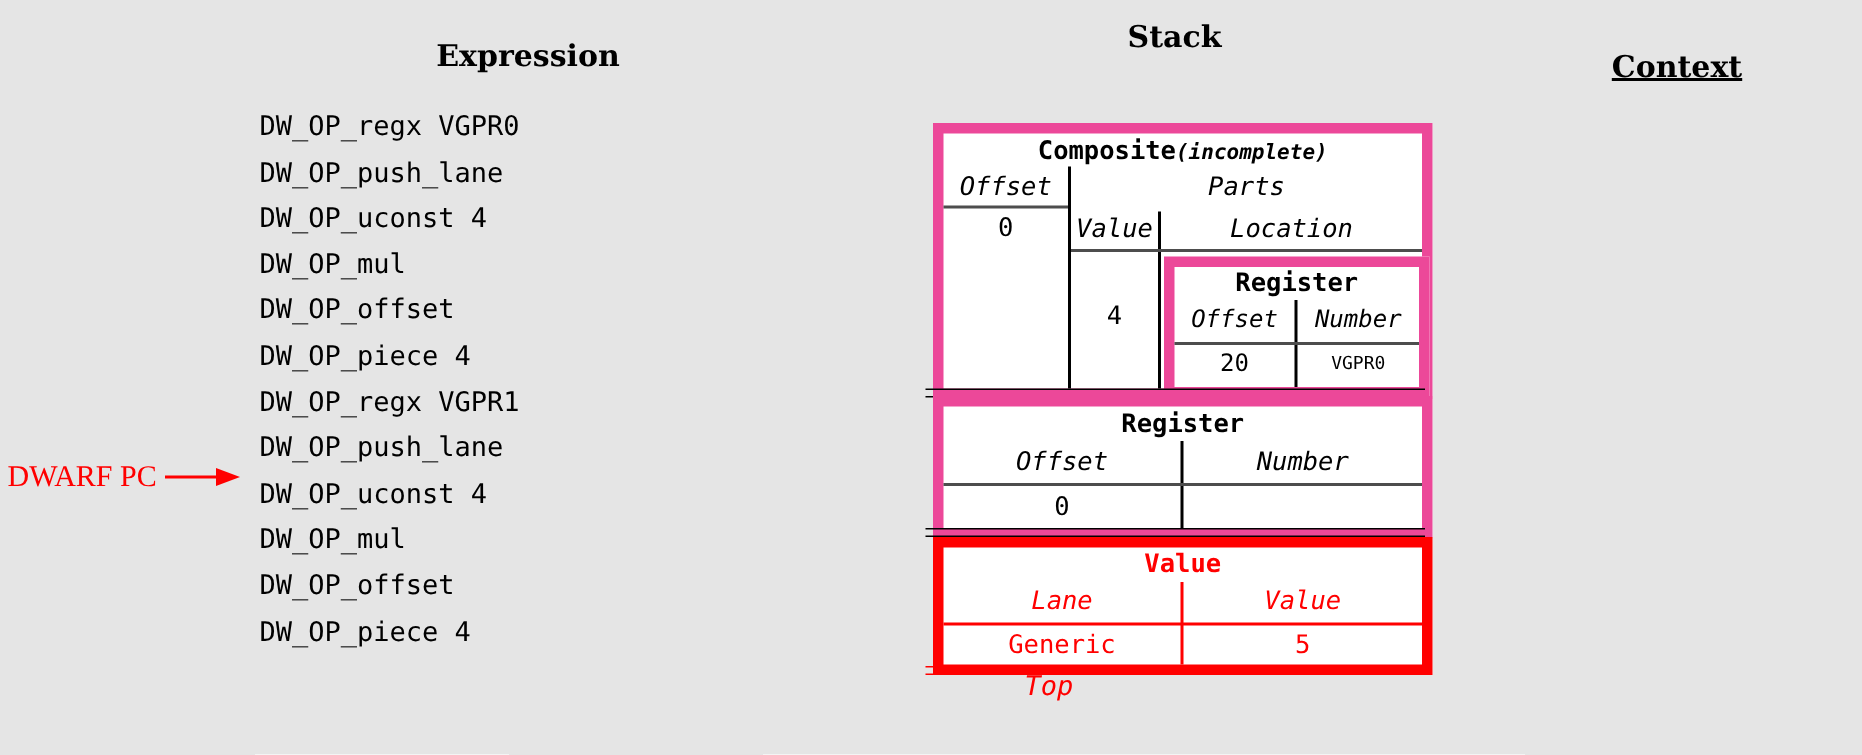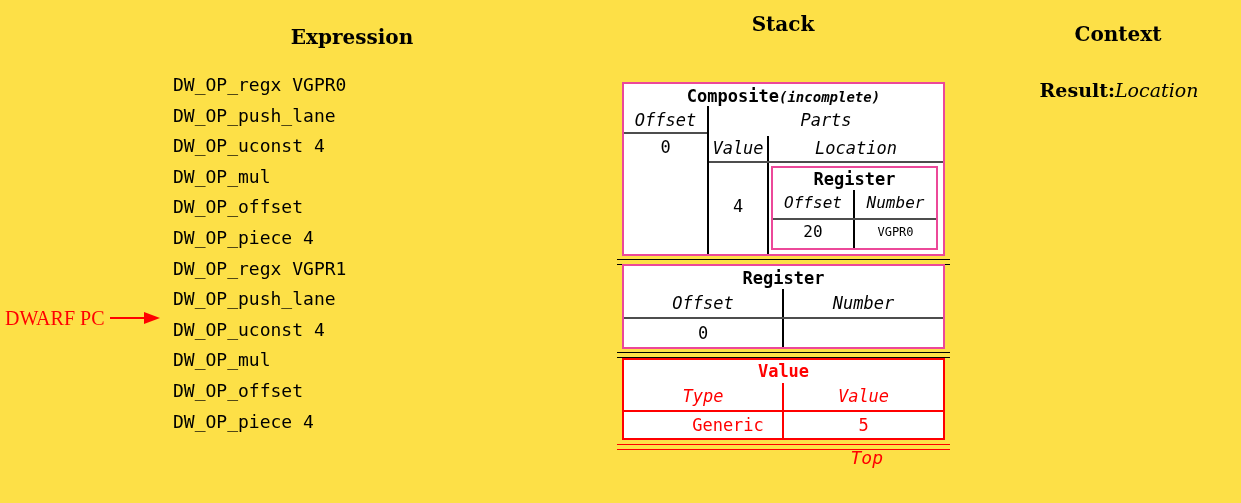--- a/index.html
+++ b/index.html
@@ -1,65 +1,65 @@
 <!DOCTYPE html>
 <html><head>
 <meta charset="utf-8">
 <style>
   html,body{margin:0;padding:0;background:#ffffff;}
-  #page{position:relative;width:1241px;height:503px;background:#fde047;overflow:hidden;
+  #page{position:relative;width:1241px;height:503px;background:#e5e5e5;overflow:hidden;
         font-family:"DejaVu Sans Mono",monospace;color:#000;}
 
   .col-header{position:absolute;width:220px;text-align:center;
               font-family:"DejaVu Serif",serif;font-weight:bold;font-size:20px;line-height:20px;}
 
   
   .expr-list{position:absolute;left:173px;top:70px;}
   .expr-item{font-size:18px;line-height:30.6px;white-space:pre;}
 
   
   .pc-label{position:absolute;left:5px;top:308px;color:#ff0000;
             font-family:"Liberation Serif",serif;font-size:20px;line-height:20px;}
   .pc-line{position:absolute;left:110px;top:317px;width:34px;height:0;border-top:2px solid #ff0000;}
   .pc-head{position:absolute;left:144px;top:312px;width:0;height:0;
            border-left:16px solid #ff0000;border-top:6px solid transparent;border-bottom:6px solid transparent;}
 
   
-  .sbox{position:absolute;border:2px solid #ec4899;background:#fff;}
+  .sbox{position:absolute;border:7px solid #ec4899;background:#fff;}
   .sbox .cell{position:absolute;text-align:center;font-size:17px;white-space:pre;}
   .t{font-weight:bold;}
   .h{font-style:italic;}
   .vline{position:absolute;width:2px;background:#000;}
   .hrule{position:absolute;height:2px;background:#4d4d4d;}
 
   .sep{position:absolute;left:617px;width:333px;height:4px;
        border-top:1px solid #000;border-bottom:1px solid #000;}
   .sep.red{border-color:#ff0000;}
 
   .redbox{border-color:#ff0000;color:#ff0000;}
   .redbox .vline{background:#ff0000;}
   .redbox .hrule{background:#ff0000;}
 
-  .top-label{position:absolute;left:683px;top:448px;width:200px;text-align:right;
+  .top-label{position:absolute;left:683px;top:448px;width:200px;text-align:left;
              color:#ff0000;font-style:italic;font-size:18px;line-height:20px;}
 
   
   .ctx-line{position:absolute;left:1014px;width:210px;text-align:center;
             font-family:"DejaVu Serif",serif;font-size:19px;line-height:20px;}
   .ctx-line .lbl{font-weight:bold;}
   .ctx-line .val{font-style:italic;}
 </style>
 </head>
 <body>
 
 <div id="page">
 
   <div class="col-header" style="left:242px;top:27px;">Expression</div>
   <div class="col-header" style="left:673px;top:14px;">Stack</div>
-  <div class="col-header" style="left:1008px;top:24px;">Context</div>
+  <div class="col-header" style="left:1008px;top:34px;text-decoration:underline;">Context</div>
 
   <div class="expr-list">
     <div class="expr-item">DW_OP_regx VGPR0</div>
     <div class="expr-item">DW_OP_push_lane</div>
     <div class="expr-item">DW_OP_uconst 4</div>
     <div class="expr-item">DW_OP_mul</div>
     <div class="expr-item">DW_OP_offset</div>
     <div class="expr-item">DW_OP_piece 4</div>
     <div class="expr-item">DW_OP_regx VGPR1</div>
     <div class="expr-item">DW_OP_push_lane</div>
@@ -111,25 +111,24 @@
     <div class="cell h" style="left:160px;right:0;top:24px;line-height:27px;">Number</div>
     <div class="hrule" style="left:0;right:0;top:51px;"></div>
     <div class="cell" style="left:0;width:158px;top:54px;line-height:26px;">0</div>
   </div>
 
   <div class="sep" style="top:352px;"></div>
 
   <div class="sbox redbox" style="left:622px;top:358px;width:319px;height:78px;text-decoration:underline;">
     <div class="cell t" style="left:0;right:0;top:0;line-height:23px;">Value</div>
     <div class="vline" style="left:158px;top:23px;bottom:0;"></div>
-    <div class="cell h" style="left:0;width:158px;top:23px;line-height:26px;">Type</div>
+    <div class="cell h" style="left:0;width:158px;top:23px;line-height:26px;">Lane</div>
     <div class="cell h" style="left:160px;right:0;top:23px;line-height:26px;">Value</div>
     <div class="hrule" style="left:0;right:0;top:50px;"></div>
-    <div class="cell" style="left:0;width:158px;top:52px;line-height:26px;margin-left:25px;">Generic</div>
+    <div class="cell" style="left:0;width:158px;top:52px;line-height:26px;">Generic</div>
     <div class="cell" style="left:160px;right:0;top:52px;line-height:26px;">5</div>
   </div>
 
   <div class="sep red" style="top:444px;"></div>
   <div class="top-label">Top</div>
 
-  <div class="ctx-line" style="top:80px;"><span class="lbl">Result:</span><span class="val">Location</span></div>
 
 </div>
 
 </body></html>

